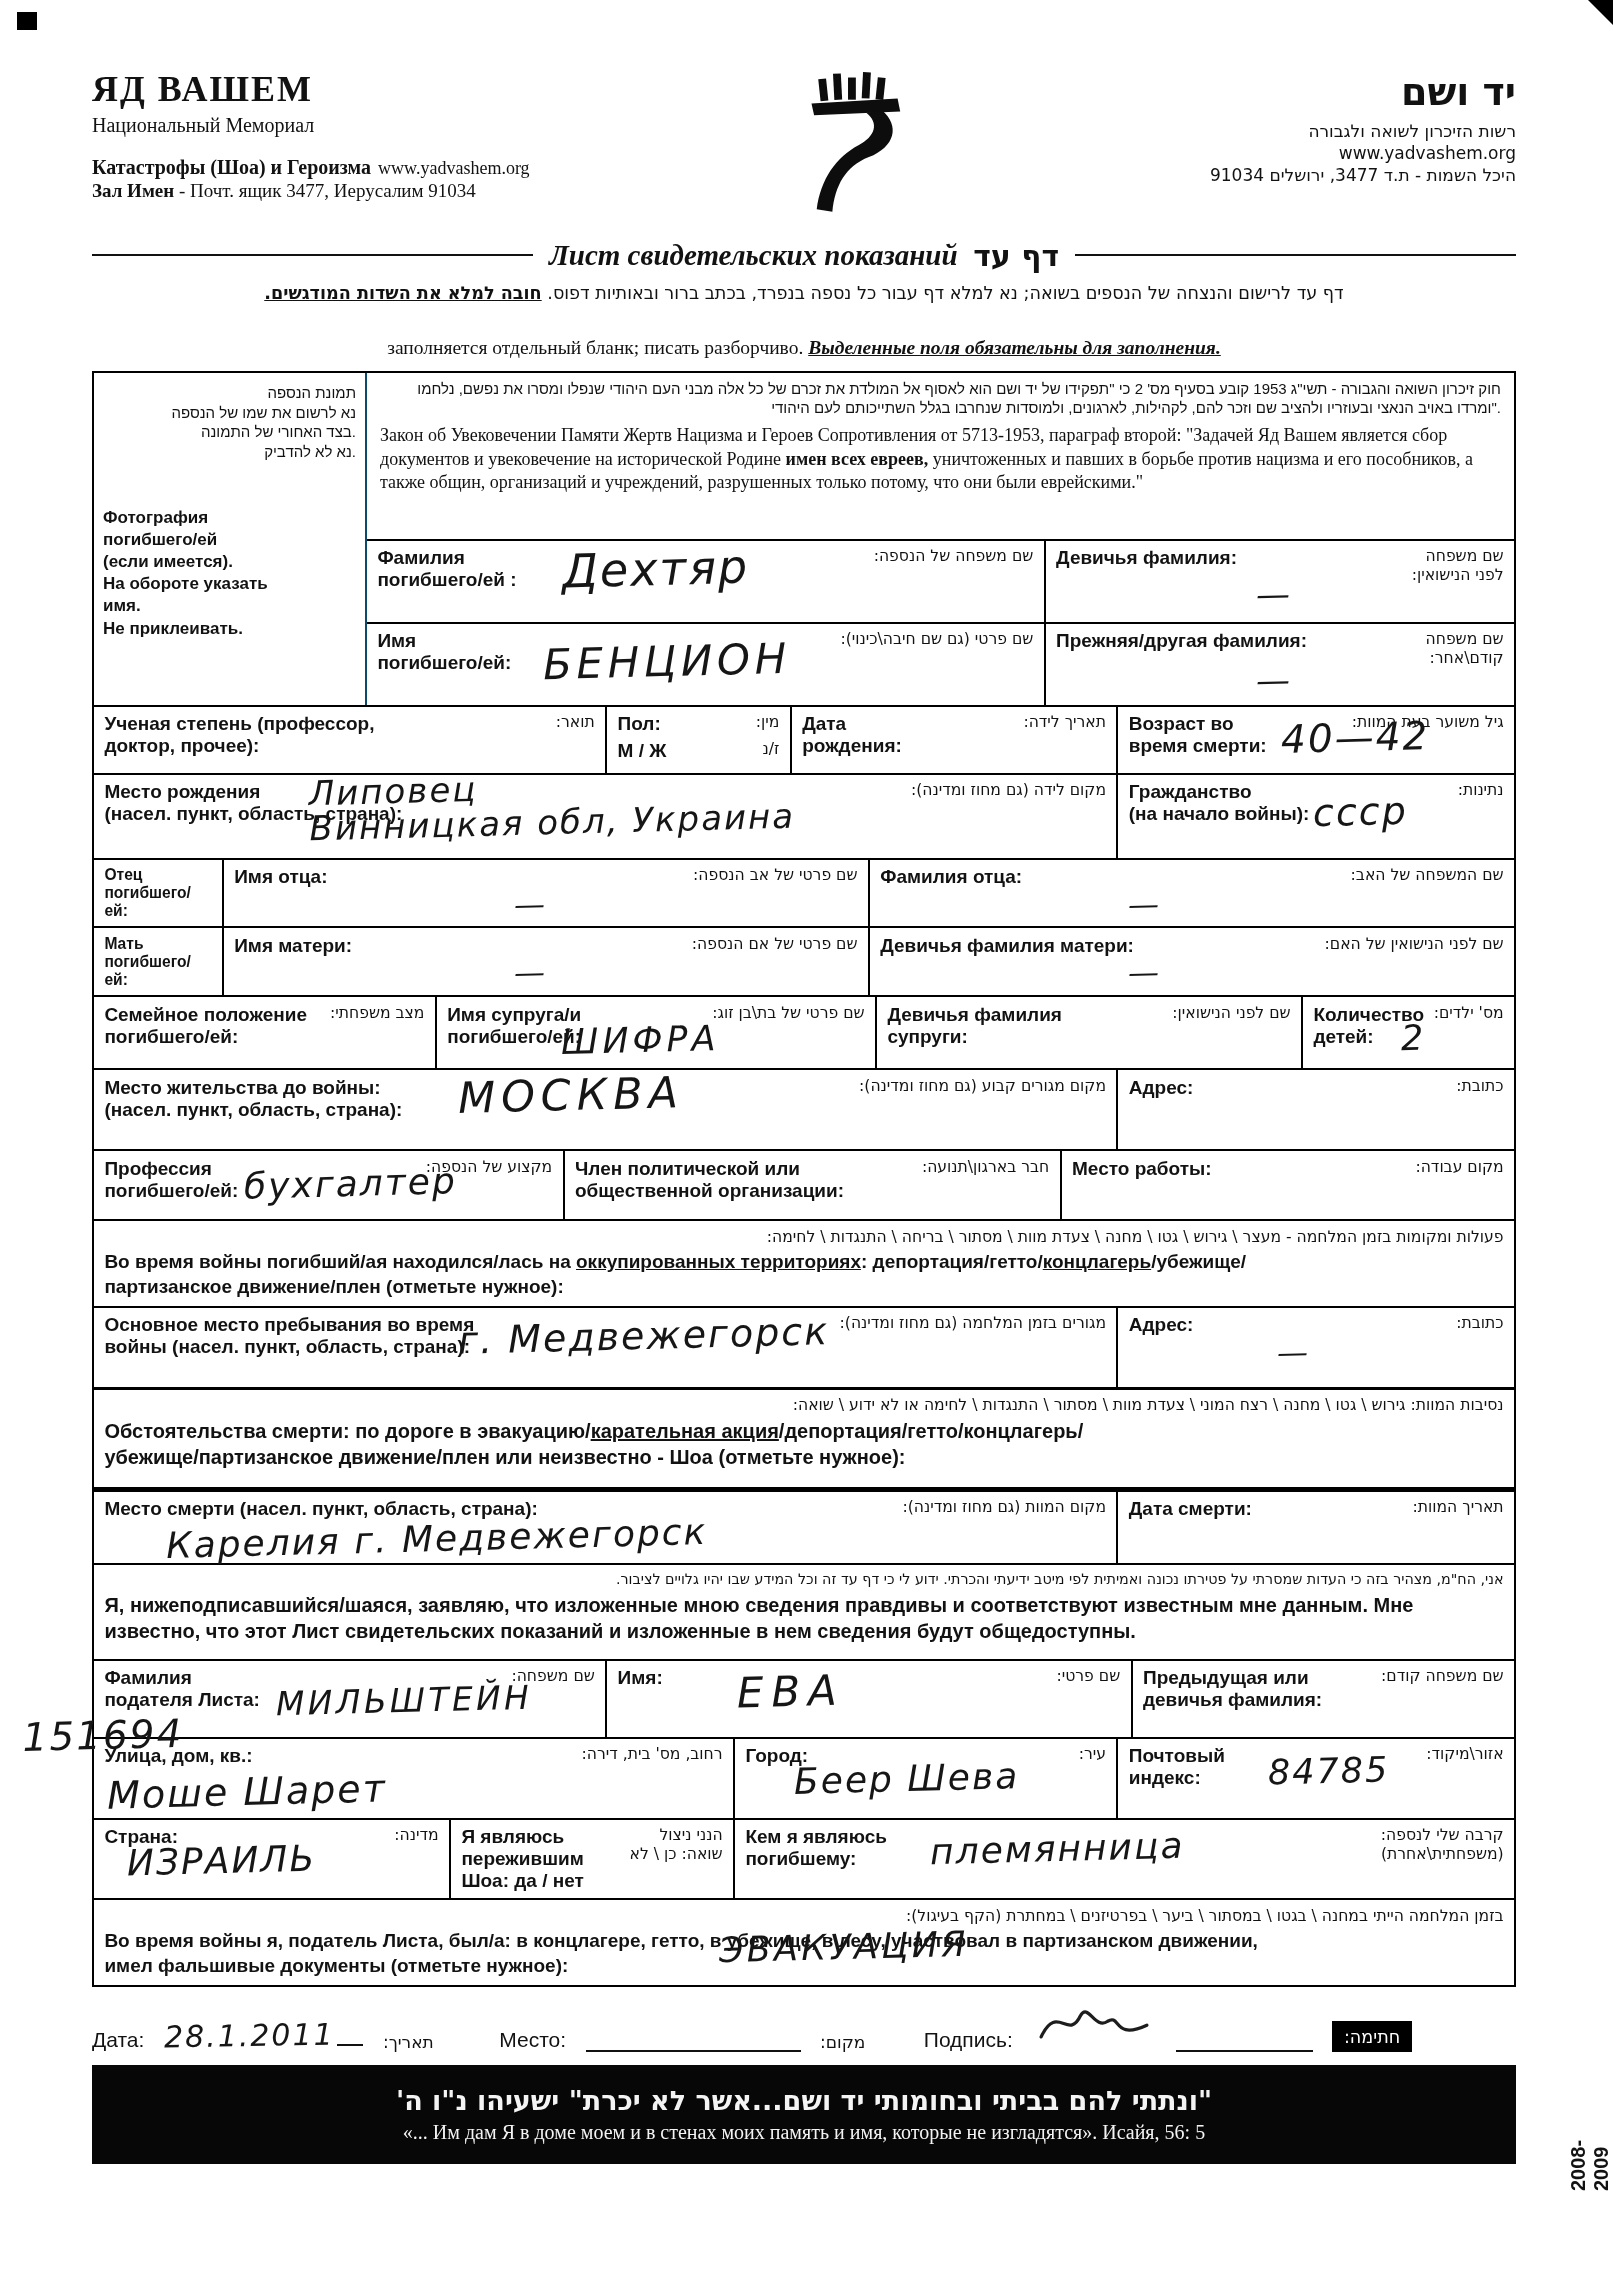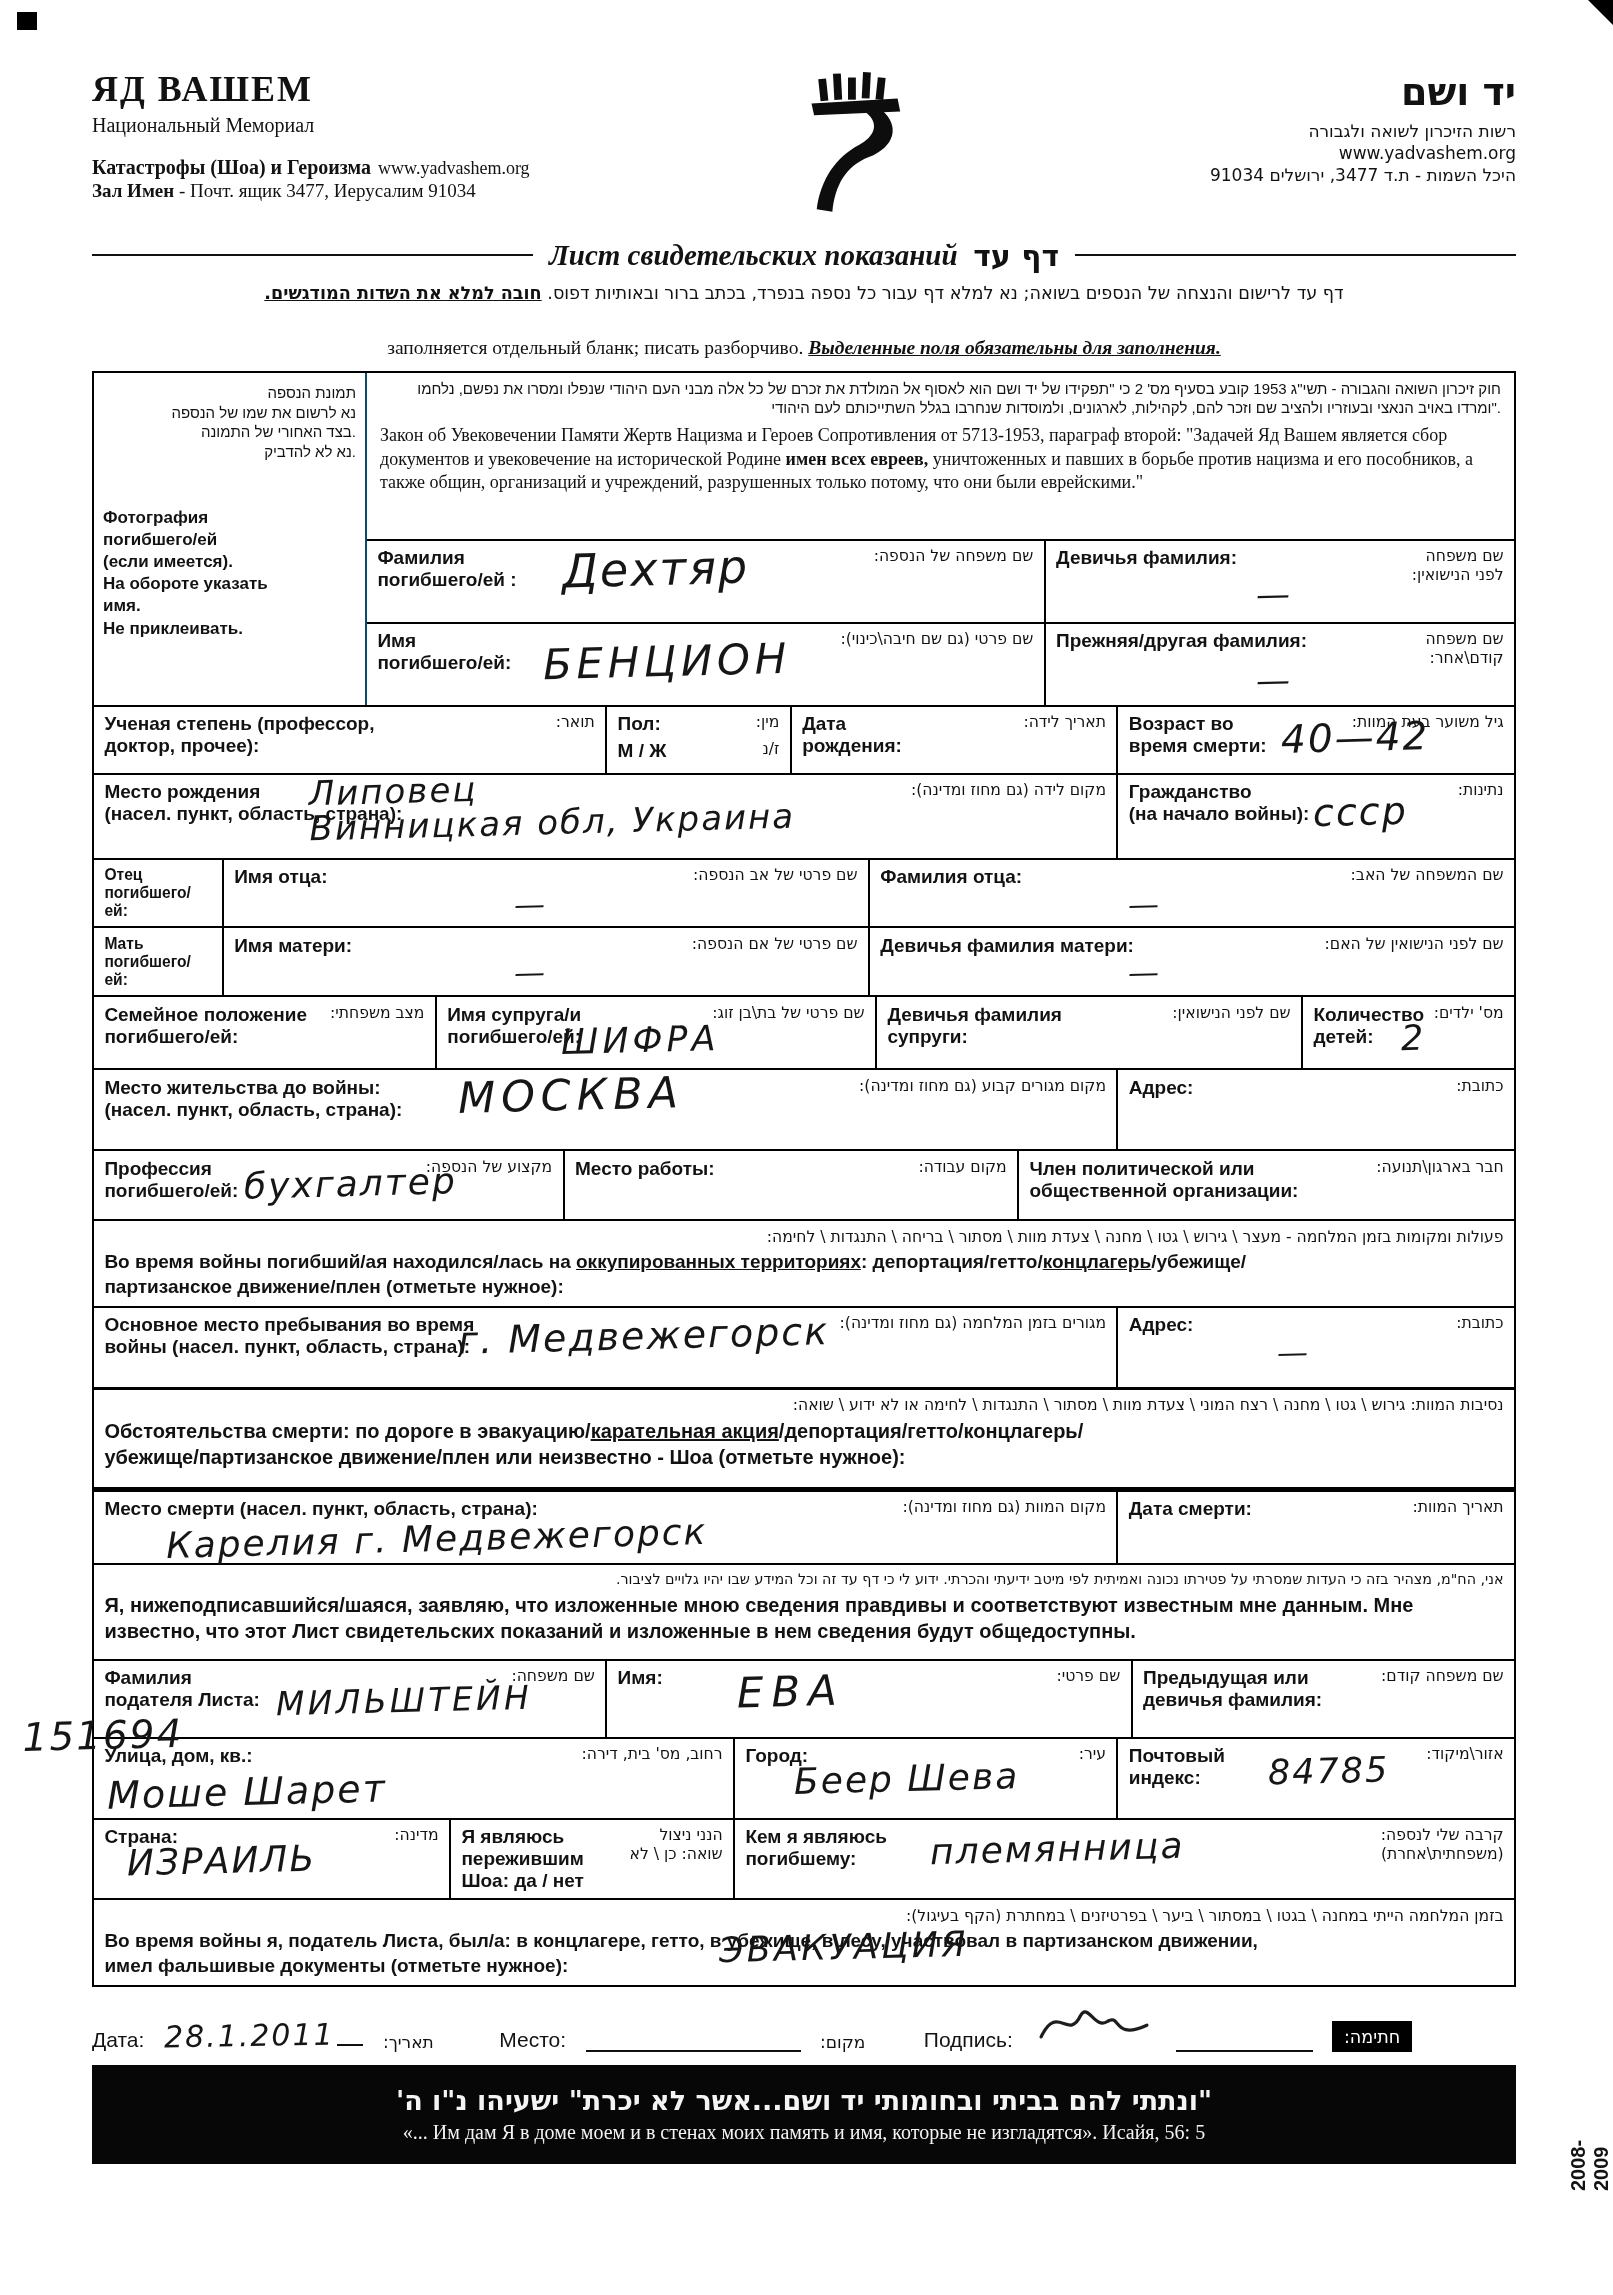--- a/index.html
+++ b/index.html
@@ -348,31 +348,31 @@
 
     <div class="row" style="min-height:70px">
       <div class="cell" style="width:33%">
         <div class="cl">
           <span class="ru">Профессия
 погибшего/ей:</span>
           <span class="he">מקצוע של הנספה:</span>
         </div>
         <div class="hand" style="left:150px;top:14.3px;font-size:36px">бухгалтер</div>
       </div>
-      <div class="cell" style="width:32%">
-        <div class="cl">
-          <span class="ru">Место работы:</span>
-          <span class="he">מקום עבודה:</span>
-        </div>
-      </div>
       <div class="cell" style="flex:1">
         <div class="cl">
           <span class="ru">Член политической или
 общественной организации:</span>
           <span class="he">חבר בארגון\תנועה:</span>
+        </div>
+      </div>
+      <div class="cell" style="width:32%">
+        <div class="cl">
+          <span class="ru">Место работы:</span>
+          <span class="he">מקום עבודה:</span>
         </div>
       </div>
     </div>
 
     <div class="row" style="min-height:82px">
       <div class="cell" style="flex:1">
         <div class="he-line">פעולות ומקומות בזמן המלחמה - מעצר \ גירוש \ גטו \ מחנה \ צעדת מוות \ מסתור \ בריחה \ התנגדות \ לחימה:</div>
         <div class="ru-line">
           <span>Во время войны погибший/ая находился/лась на </span><span class="u">оккупированных территориях</span><span>: депортация/гетто/</span><span class="u">концлагерь</span><span>/убежище/</span><br>
           <span>партизанское движение/плен (отметьте нужное):</span>

